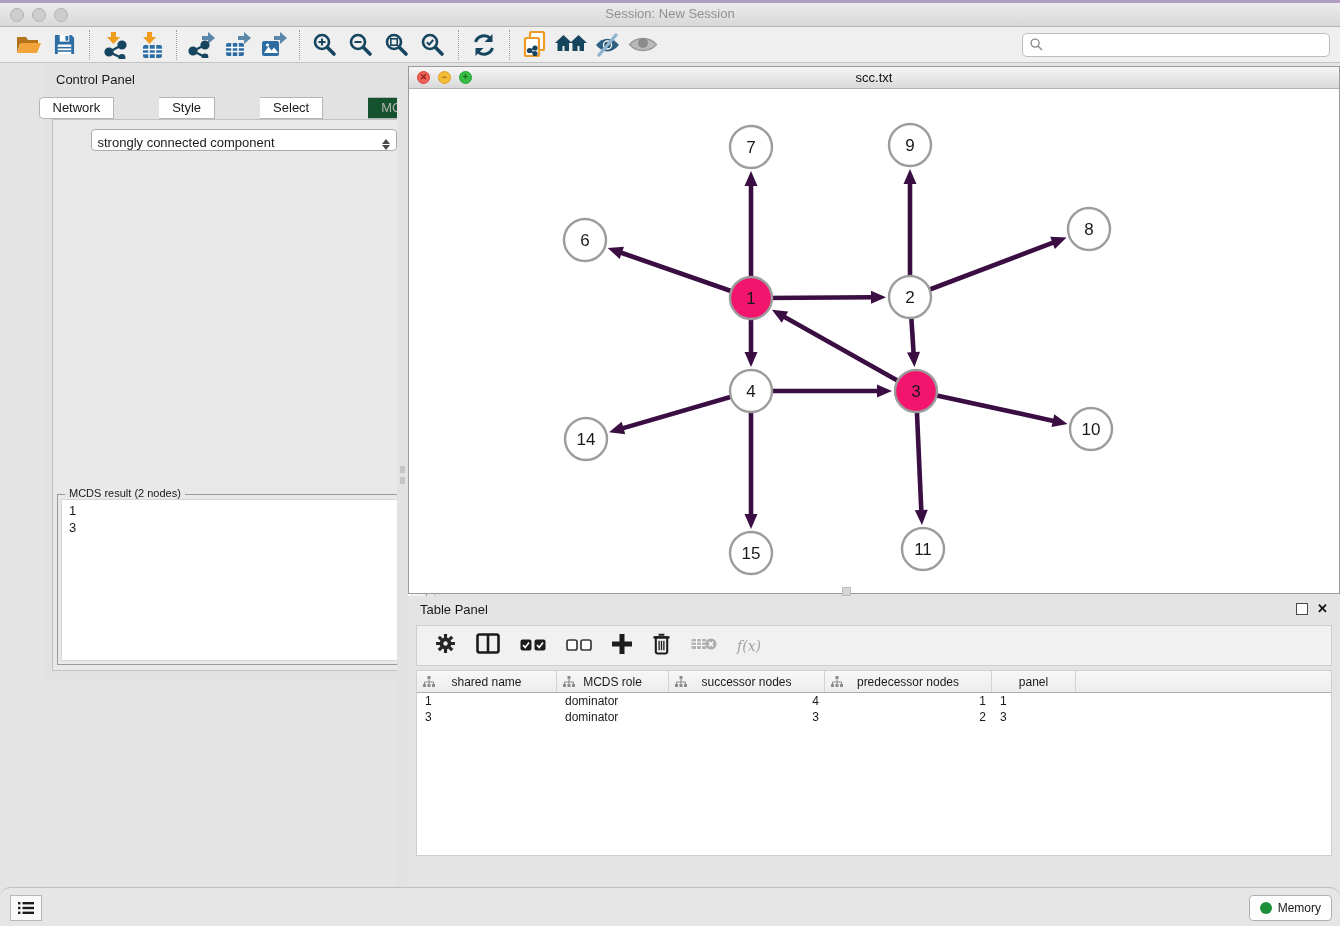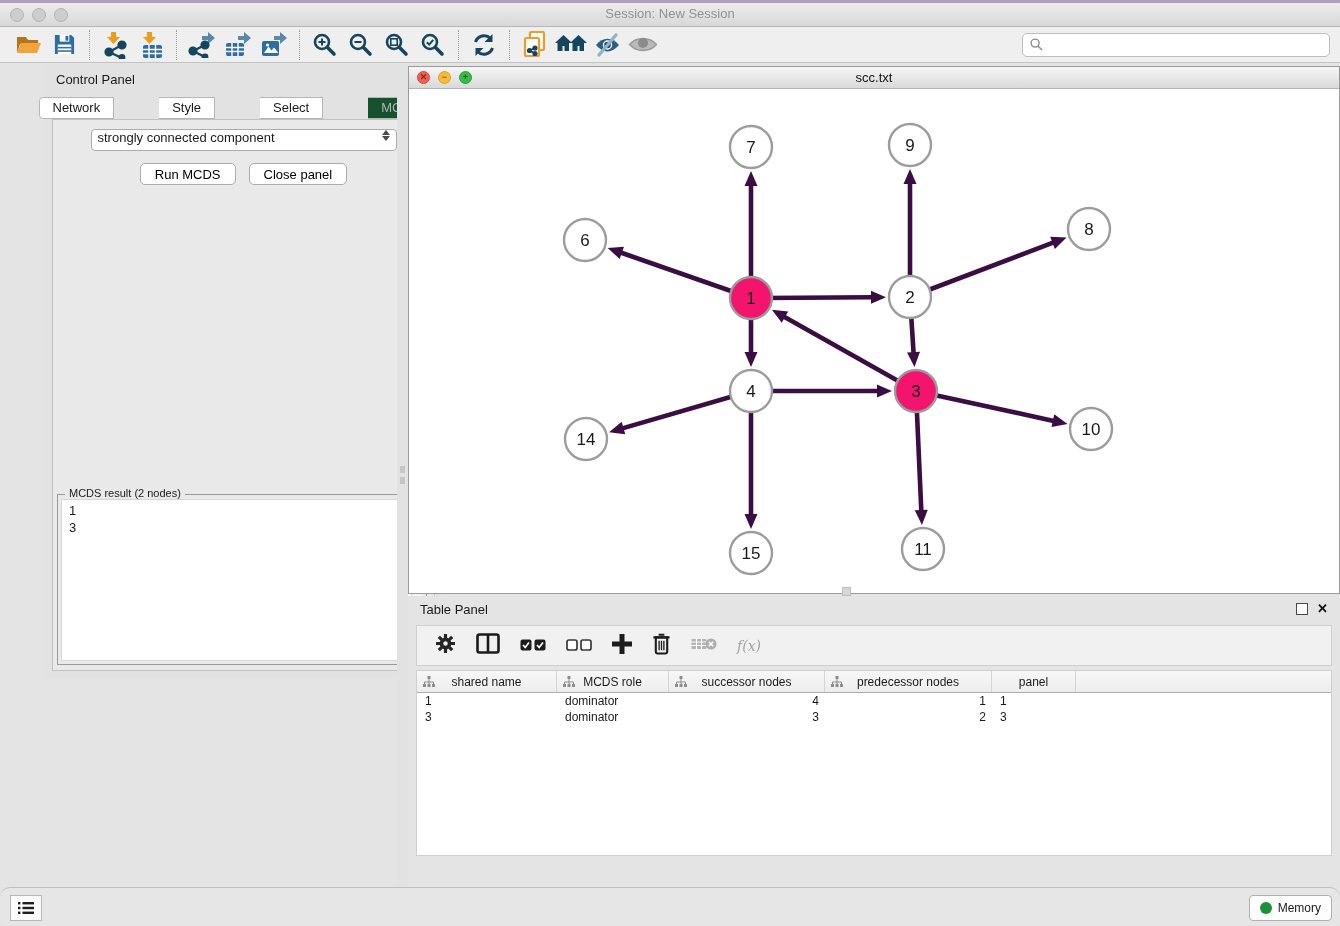--- a/index.html
+++ b/index.html
@@ -32,21 +32,21 @@
   .seg{font-size:13px;line-height:20px;padding:0 13px;background:#fff;border:1px solid #b5b5b5;
     border-left:none;color:#1a1a1a;cursor:default;}
   .seg:first-child{border-left:1px solid #b5b5b5;border-radius:4px 0 0 4px;}
   .seg:last-child{border-radius:0 4px 4px 0;}
   .seg.active{background:#14532d;color:#b2b2b2;}
   .cp-tabs{position:absolute;left:0;right:13px;top:33px;gap:45px;}
   .tabs-bold .seg{font-weight:bold;}
   .cp-box{position:absolute;left:8px;right:6px;top:55px;bottom:8px;background:#e9e9e9;border:1px solid #c2c2c2;}
   .opt-label{text-align:center;font-size:13px;margin-top:22px;}
   .selectbox{margin:9px auto 0;width:306px;height:22px;background:#fff;border:1px solid #ababab;
-    border-radius:4px;display:flex;align-items:flex-start;font-size:13px;padding:0 6px;box-sizing:border-box;}
+    border-radius:4px;display:flex;align-items:flex-end;font-size:13px;padding:0 6px;box-sizing:border-box;}
   .selectbox .stepper{margin-left:auto;display:flex;flex-direction:column;gap:1px;align-items:center;}
   .stepper i{width:0;height:0;border-left:4px solid transparent;border-right:4px solid transparent;}
   .stepper i.up{border-bottom:5px solid #4b4b4b;}
   .stepper i.down{border-top:5px solid #4b4b4b;}
   .btn-row{display:flex;justify-content:center;gap:13px;margin-top:12px;}
   .btn{background:#fff;border:1px solid #ababab;border-radius:5px;font-size:13px;
     font-family:inherit;padding:2px 14px;height:22px;line-height:17px;}
   .result-box{position:absolute;left:4px;right:7px;top:374px;bottom:5px;border:1px solid #9a9a9a;}
   .result-legend{position:absolute;top:-8px;left:7px;background:#e9e9e9;padding:0 4px;font-size:11px;}
   .result-inner{position:absolute;inset:4px 3px 3px 3px;background:#fff;border:1px solid #d7d7d7;
@@ -267,24 +267,20 @@
       <span class="seg active">MCDS</span>
     </div>
   <div class="cp-box">
     <div class="selectbox">
       <span>strongly connected component</span>
       <span class="stepper">
           <i class="up"></i>
           <i class="down"></i>
         </span>
     </div>
-    <div class="btn-row">
-      <button class="btn">Run MCDS</button>
-      <button class="btn">Close panel</button>
-    </div>
     <div class="result-box">
       <span class="result-legend">MCDS result (2 nodes)</span>
       <div class="result-inner">
           <div>1</div>
           <div>3</div>
         </div>
       <div class="result-scroll"></div>
     </div>
   </div>
 </div>

